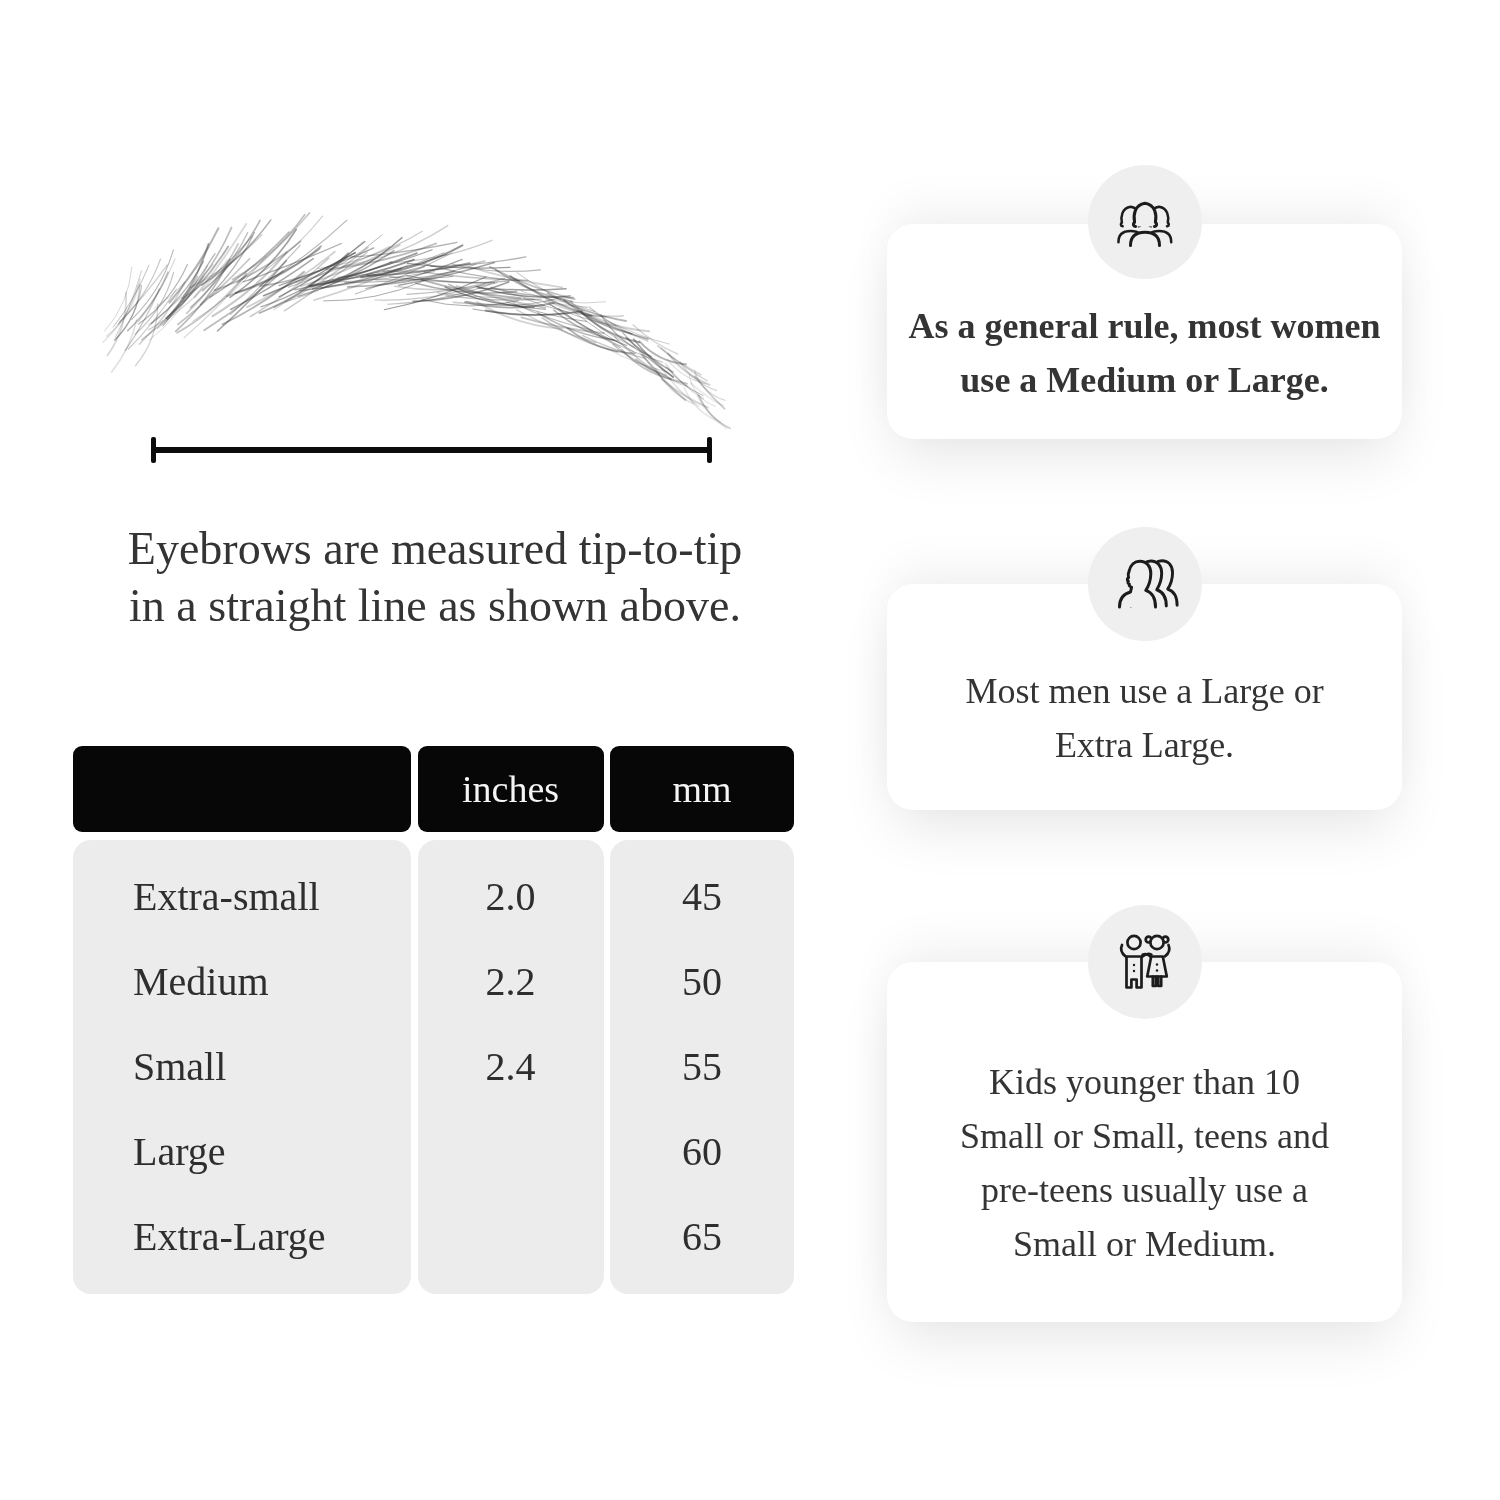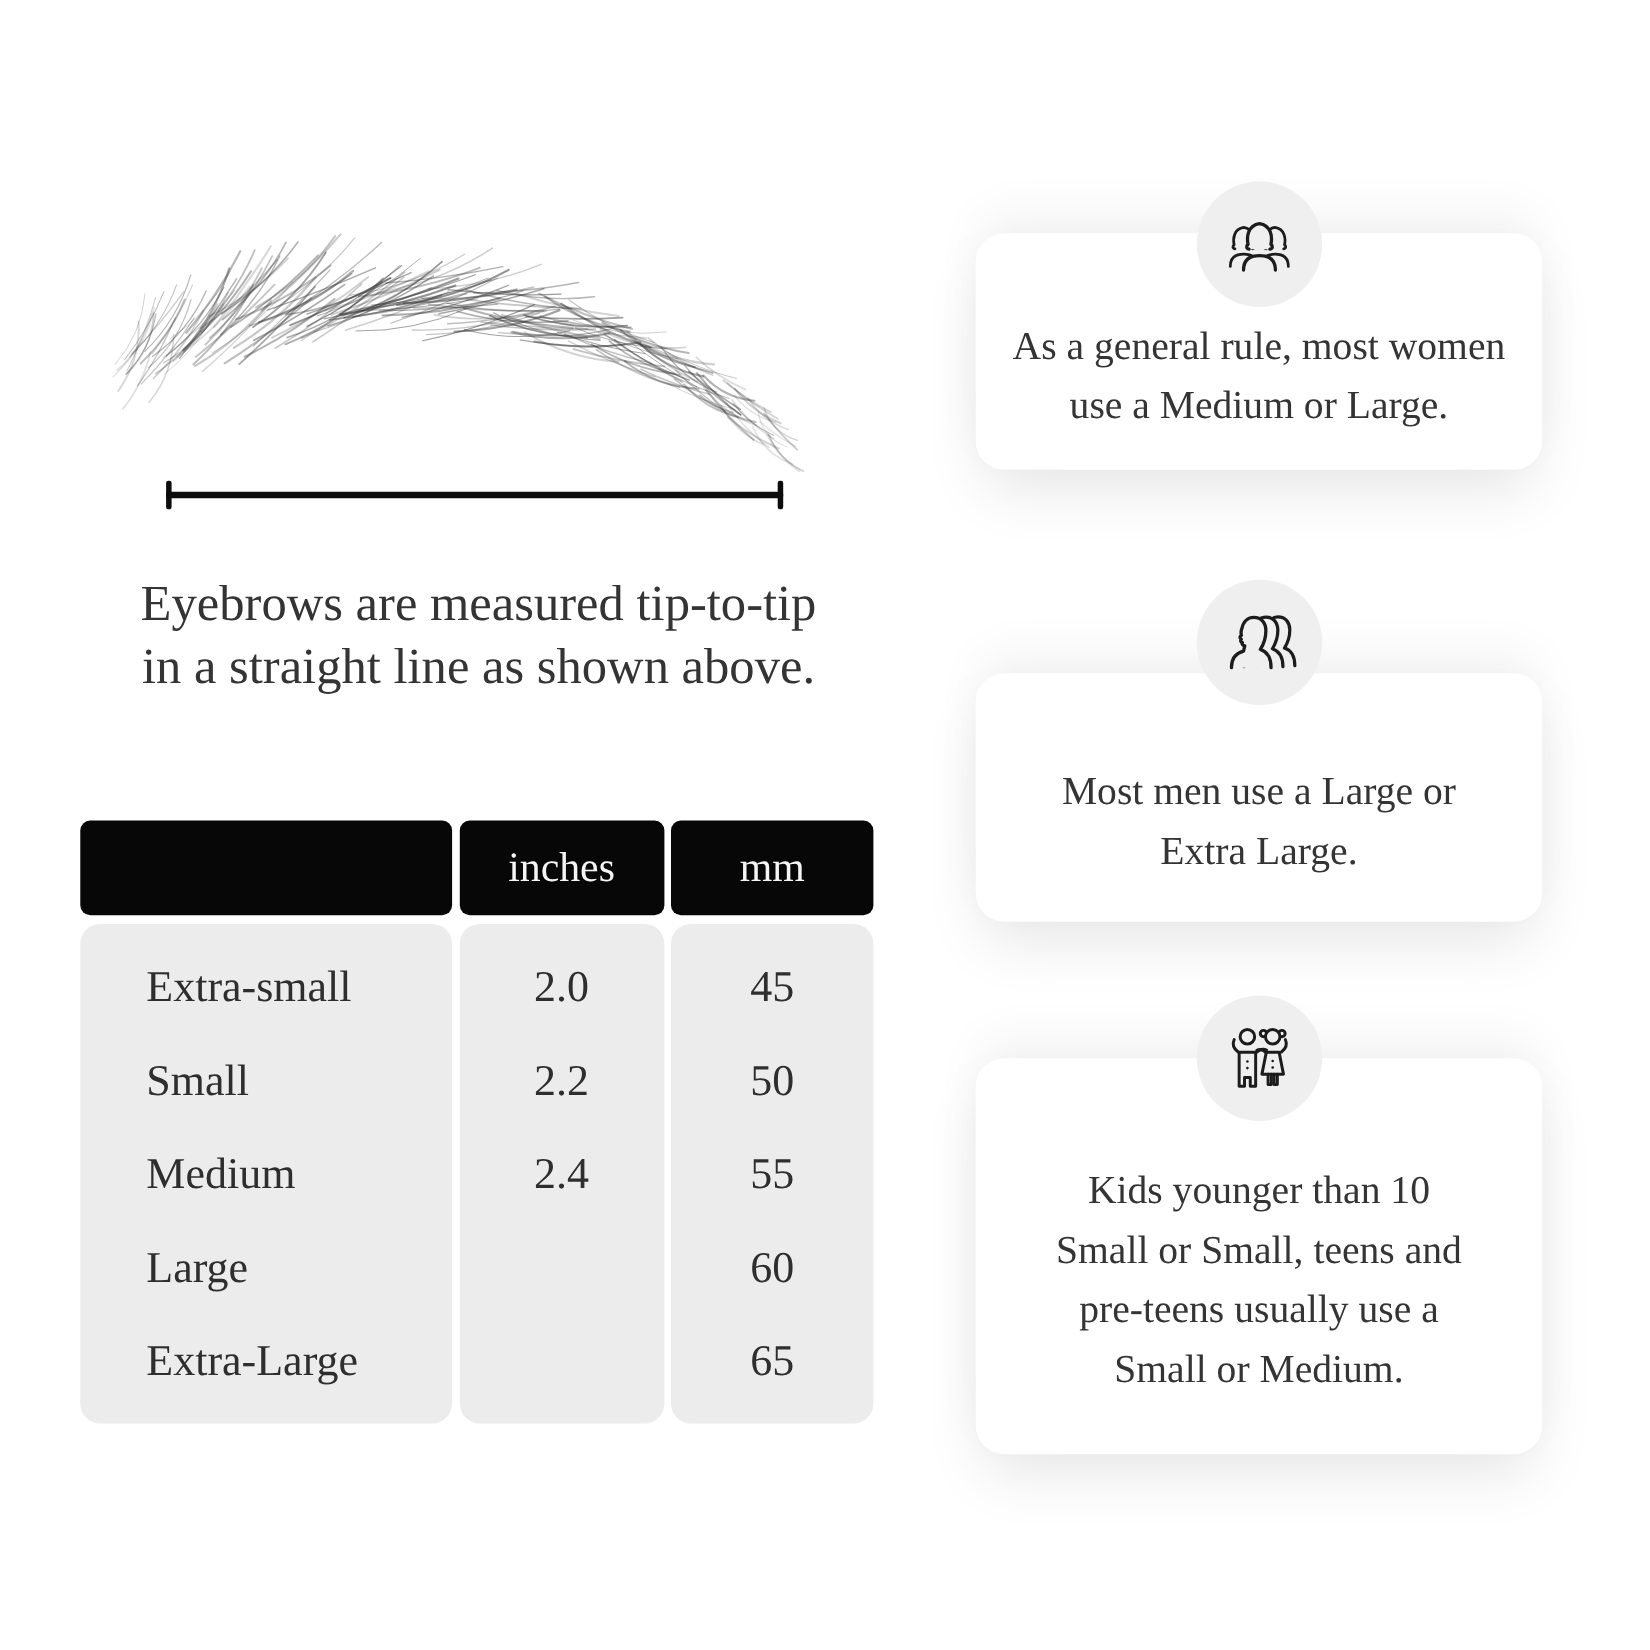--- a/index.html
+++ b/index.html
@@ -28,21 +28,21 @@
     display:flex;align-items:center;justify-content:center;
     color:var(--header-text);font-size:38px;margin-top:24px;}
   .tcol{background:var(--body-bg);border-radius:18px;padding:14px 0;height:426px;}
   .cell{height:85px;display:flex;align-items:center;font-size:40px;color:#2e2e2e;}
   .tcol.labels .cell{padding-left:60px;}
   .tcol.nums .cell{justify-content:center;}
   
   .card{position:absolute;left:887px;width:515px;background:var(--card-bg);border-radius:26px;
     box-shadow:0 25px 55px -8px rgba(0,0,0,.10), 0 -22px 45px -4px rgba(0,0,0,.05);
     display:flex;flex-direction:column;justify-content:center;align-items:center;padding-top:42px;box-sizing:border-box;}
-  .card1{top:212px;height:215px;} .card2{top:612px;height:226px;} .card3{top:962px;height:360px;}
+  .card1{top:224px;height:215px;font-weight:bold;} .card2{top:584px;height:226px;} .card3{top:962px;height:360px;}
   .card-text{font-size:36px;line-height:54px;text-align:center;color:#343434;}
   .icon-circle{position:absolute;left:1088px;width:114px;height:114px;border-radius:50%;
     background:var(--circle-bg);display:flex;align-items:center;justify-content:center;}
   .ic1{top:165px;} .ic2{top:527px;} .ic3{top:905px;}
   .icon-circle svg{width:72px;height:72px;}
   .icon-circle path,.icon-circle circle{stroke:var(--icon-stroke);stroke-width:3;fill:var(--circle-bg);
     stroke-linecap:round;stroke-linejoin:round;}
   .icon-circle .thin path,.icon-circle .thin circle{stroke-width:2.7;}
   .icon-circle .nofill{fill:none !important;}
   .icon-circle .dot{fill:var(--icon-stroke);stroke:none;}
@@ -261,22 +261,22 @@
     <div>in a straight line as shown above.</div>
   </div>
 
   <div class="size-table">
     <div class="th"></div>
     <div class="th">inches</div>
     <div class="th">mm</div>
 
     <div class="tcol labels">
       <div class="cell">Extra-small</div>
+      <div class="cell">Medium</div>
       <div class="cell">Small</div>
-      <div class="cell">Medium</div>
       <div class="cell">Large</div>
       <div class="cell">Extra-Large</div>
     </div>
     <div class="tcol nums">
       <div class="cell">2.0</div>
       <div class="cell">2.2</div>
       <div class="cell">2.4</div>
     </div>
     <div class="tcol nums">
       <div class="cell">45</div>

